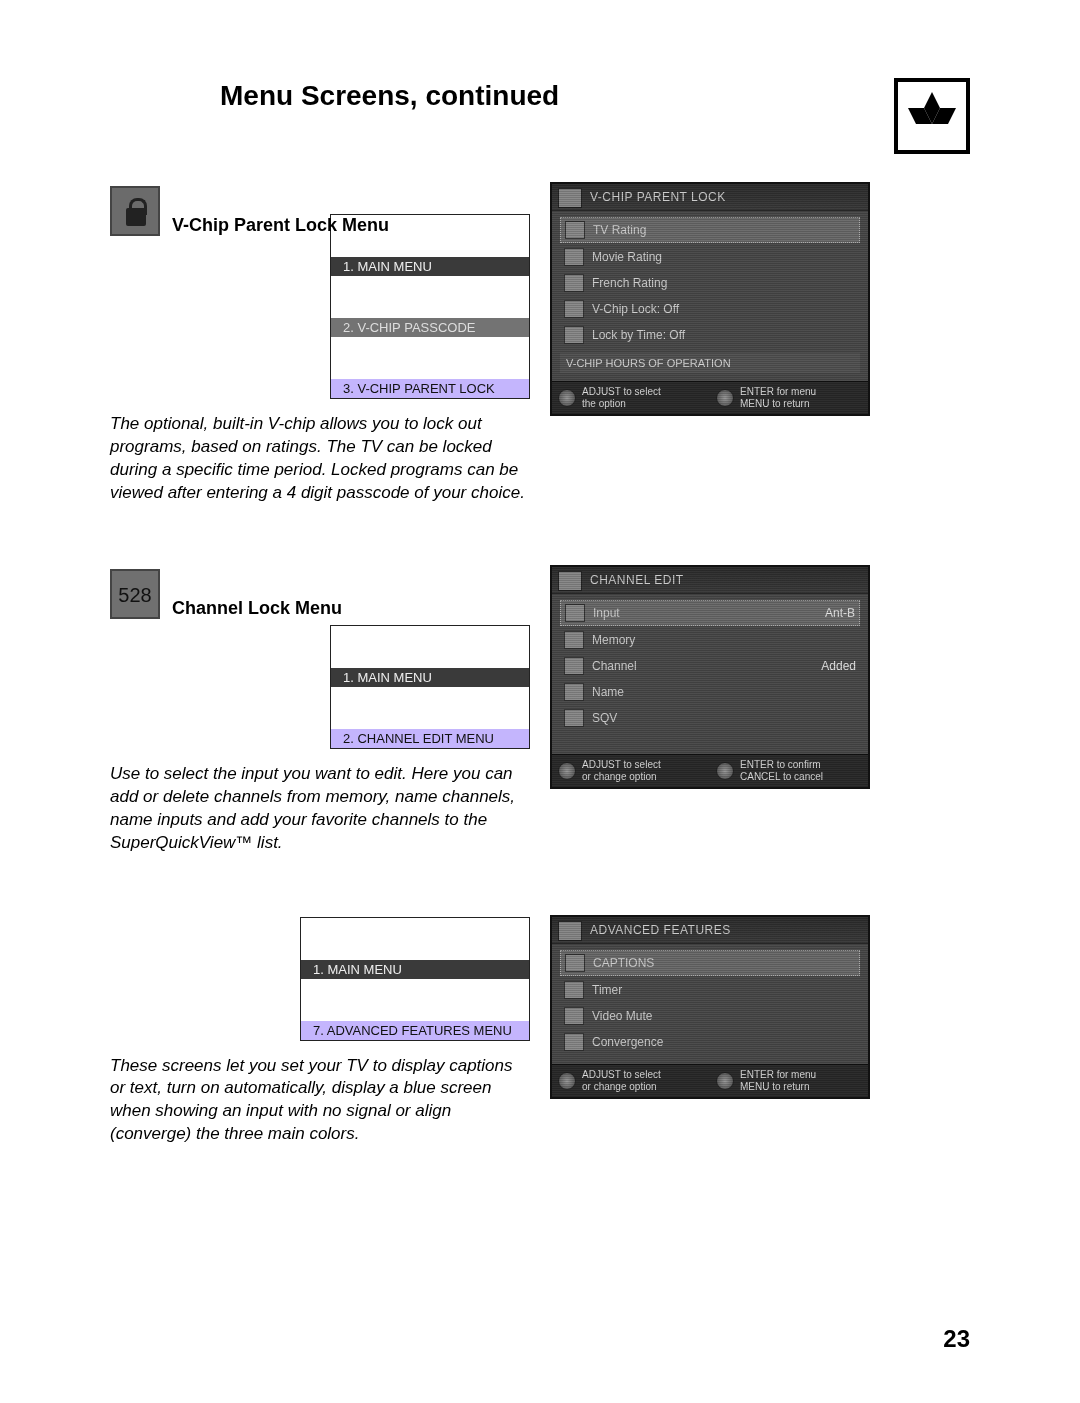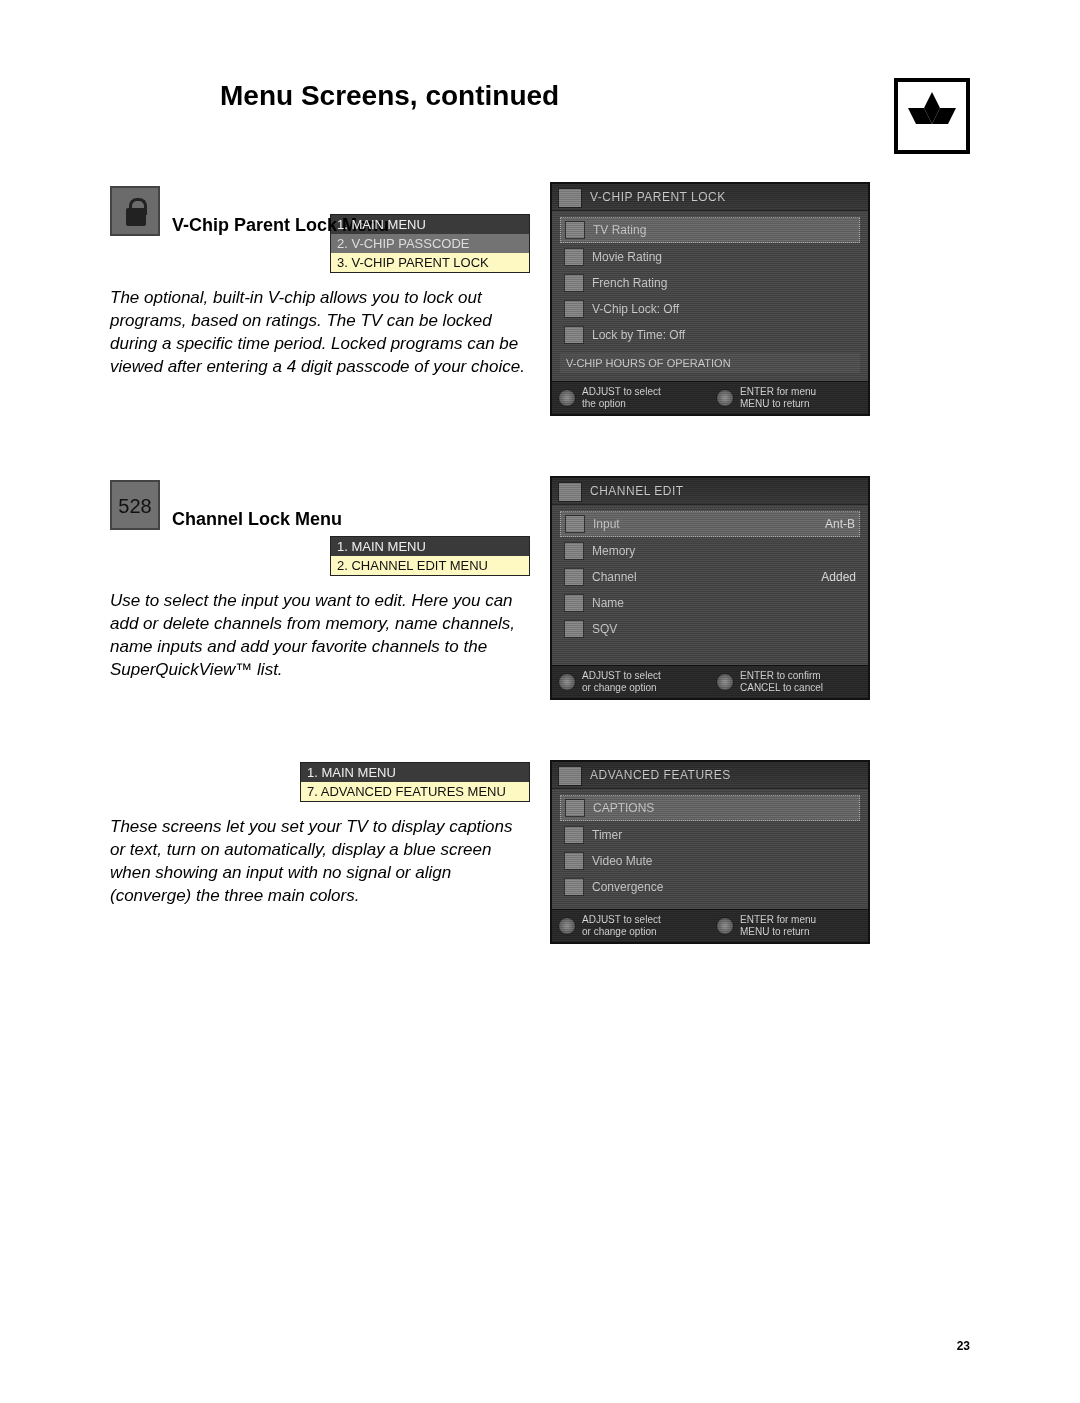--- a/index.html
+++ b/index.html
@@ -122,27 +122,28 @@
     width: 200px;
     margin-left: auto;
     margin-right: 0;
     margin-top: -28px;
     margin-bottom: 14px;
     border: 1px solid #222;
     font-size: 13px;
   }
   .breadcrumb.pushdown { margin-top: 2px; }
   .bc-row {
-    padding: 2px 6px;
+    padding: 2px 12px;
     white-space: nowrap;
     overflow: hidden;
+    margin-top: 42px;
   }
   .bc-dark { background: #3a3a3a; color: #eee; }
   .bc-mid { background: #737373; color: #ddd; }
-  .bc-light { background: #fef9c3; color: #111; }
+  .bc-light { background: #c4b5fd; color: #111; }
   .body-text {
     font-size: 17px;
     line-height: 1.35;
     margin-top: 6px;
     font-style: italic;
   }
   
   .tv {
     width: 320px;
     border: 2px solid #111;
@@ -213,21 +214,21 @@
     width: 18px; height: 18px; flex: 0 0 18px;
     border-radius: 50%;
     background: radial-gradient(#999,#444);
     border: 1px solid #222;
   }
   .foot-text div { white-space: nowrap; }
   .page-number {
     position: absolute;
     right: 110px;
     bottom: 50px;
-    font-size: 12px;
+    font-size: 24px;
     font-weight: 600;
   }
 </style>
 </head>
 <body>
 
 <div class="page">
 
   <div class="page-title">Menu Screens, continued</div>
 

